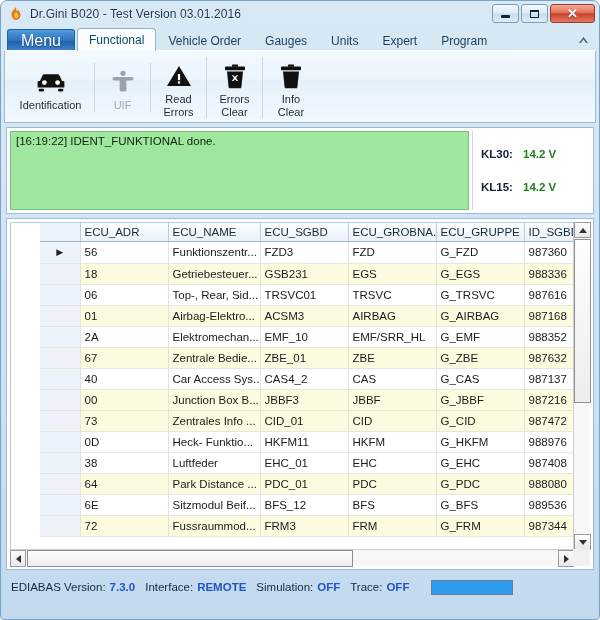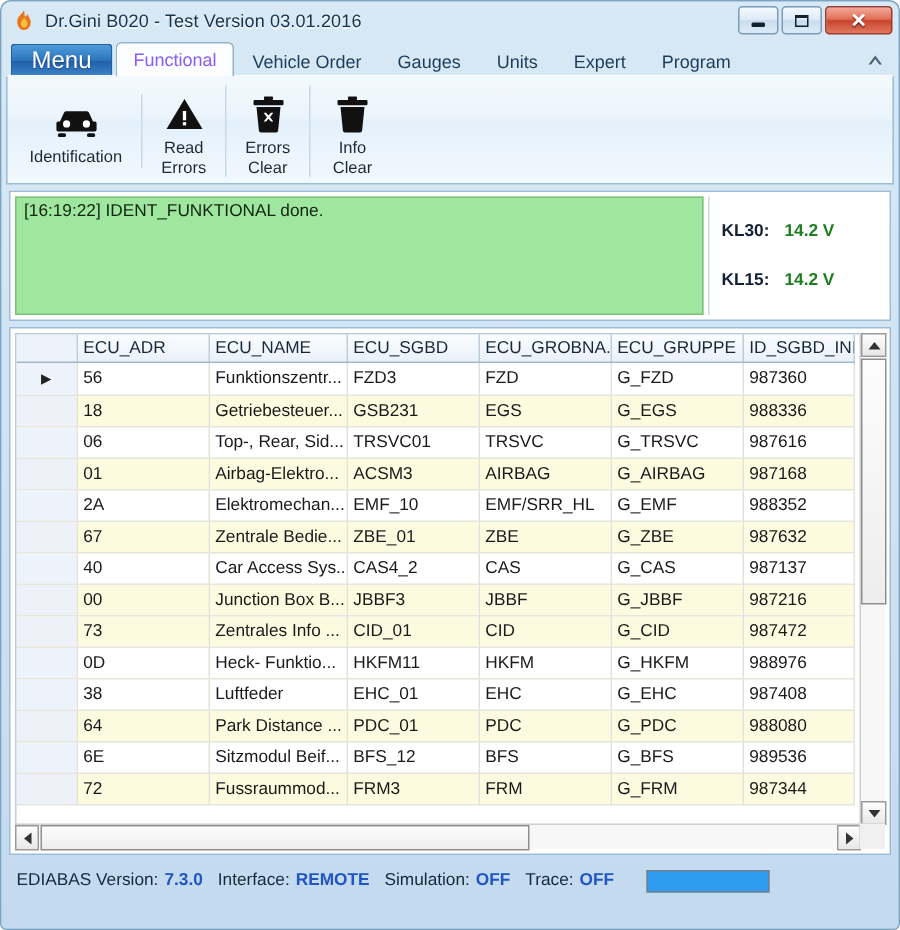--- a/index.html
+++ b/index.html
@@ -98,21 +98,21 @@
     color: #1b3c5a;
     display: flex; align-items: center;
     cursor: pointer;
     border: 1px solid transparent;
     border-bottom: none;
     border-radius: 4px 4px 0 0;
   }
   .tab.active {
     background: #fbfdff;
     border-color: #8fb4cf;
-    color: #8b5cf6;
+    color: #0c4a6e;
     height: 23px;
     position: relative; z-index: 3;
   }
   #tab-collapse {
     position: absolute; right: 6px; bottom: 4px;
     width: 14px; height: 14px;
     display: flex; align-items: center; justify-content: center;
     cursor: pointer;
   }
 
@@ -188,20 +188,21 @@
     border: 1px solid #9dbdd6;
     padding: 2px;
     position: relative;
   }
   #gridinner {
     position: absolute;
     left: 3px; top: 3px; right: 3px; bottom: 3px;
     border: 1px solid #b8cddd;
     background: #fff;
     overflow: hidden;
+    padding-left: 29px;
   }
   table.grid {
     border-collapse: collapse;
     table-layout: fixed;
     width: 558px;
     font-size: 11.5px;
     color: #1a1a1a;
   }
   table.grid th {
     height: 18px;
@@ -340,20 +341,30 @@
           <path d="M4 10 L6.5 4.5 C6.9 3.6 7.6 3.2 8.6 3.2 L21.4 3.2 C22.4 3.2 23.1 3.6 23.5 4.5 L26 10 L27.2 10 C28 10 28.4 10.5 28.4 11.3 L28.4 15.4 C28.4 16.2 27.9 16.6 27.2 16.6 L2.8 16.6 C2.1 16.6 1.6 16.2 1.6 15.4 L1.6 11.3 C1.6 10.5 2 10 2.8 10 Z" fill="#111"></path>
           <circle cx="8.4" cy="11.6" r="2.4" fill="#fff"></circle>
           <circle cx="21.6" cy="11.6" r="2.4" fill="#fff"></circle>
           <rect x="2.6" y="17.8" width="5.4" height="2.6" rx="1.1" fill="#111"></rect>
           <rect x="22" y="17.8" width="5.4" height="2.6" rx="1.1" fill="#111"></rect>
         </svg>
       </span>
       <span class="lbl">Identification</span>
     </div>
 
+    <div class="rbtn narrow disabled">
+      <span class="ico">
+        <svg width="26" height="26" viewBox="0 0 26 26">
+          <circle cx="13" cy="4.3" r="2.6" fill="#9aa3ab"></circle>
+          <rect x="2.5" y="8" width="21" height="3.4" rx="1.6" fill="#9aa3ab"></rect>
+          <rect x="9.6" y="8" width="6.8" height="14.5" rx="1.4" fill="#9aa3ab"></rect>
+        </svg>
+      </span>
+      <span class="lbl">UIF</span>
+    </div>
 
     <div class="rbtn narrow">
       <span class="ico">
         <svg width="26" height="24" viewBox="0 0 26 24">
           <path d="M13 2 L25 22 L1 22 Z" fill="#111"></path>
           <rect x="11.9" y="10" width="2.2" height="6.2" fill="#fff"></rect>
           <rect x="11.9" y="17.4" width="2.2" height="2.2" fill="#fff"></rect>
         </svg>
       </span>
       <span class="lbl">Read

